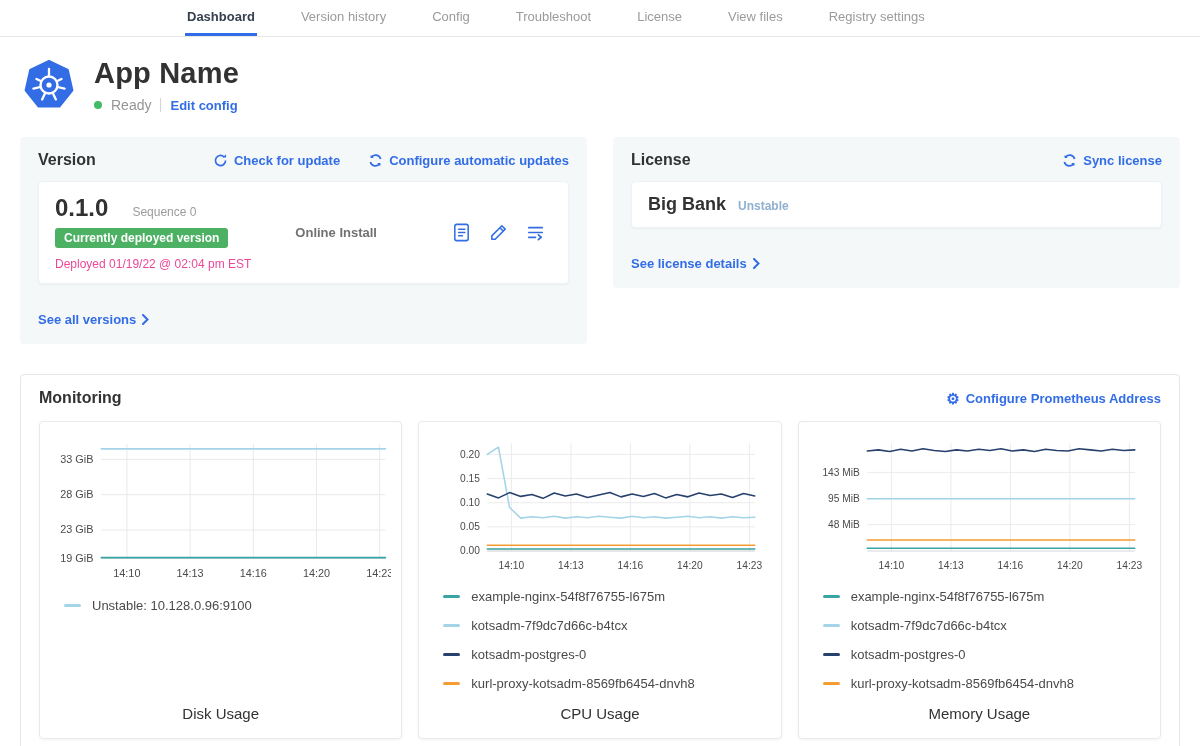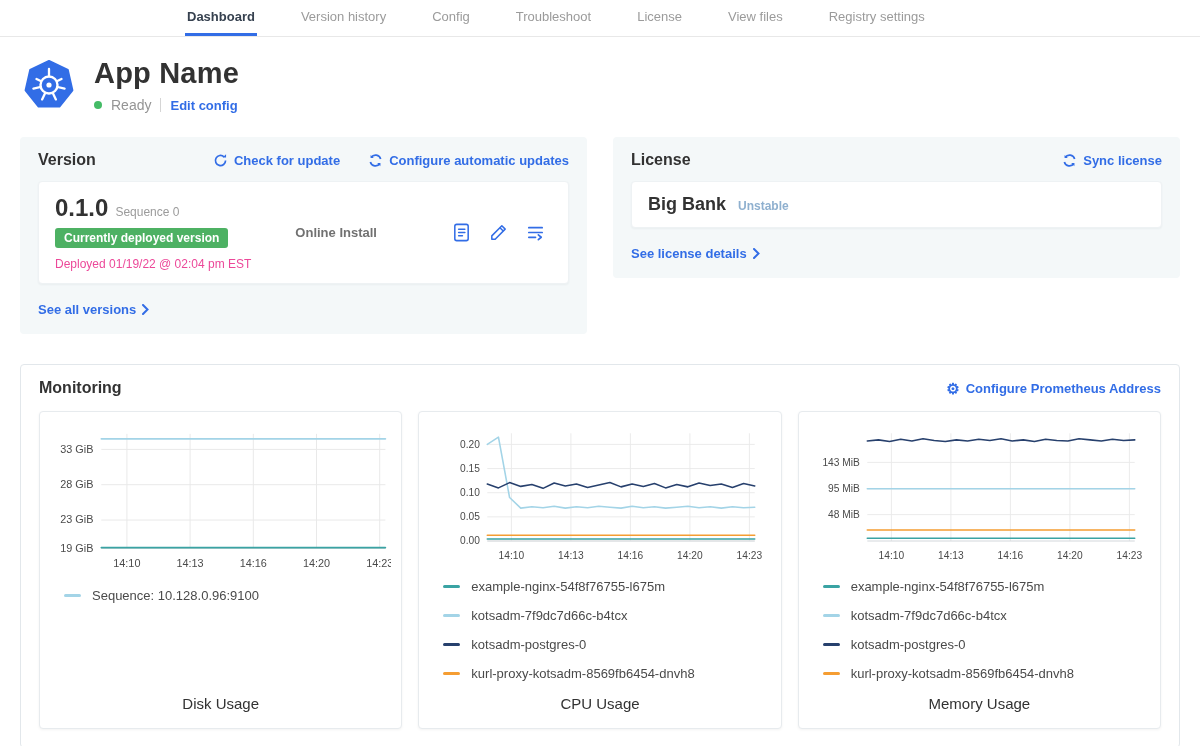--- a/index.html
+++ b/index.html
@@ -27,30 +27,30 @@
   .cards-row { display:flex; gap:26px; padding:14px 20px 0; align-items:flex-start; }
   .card { flex:1; background:#f4f8f9; border-radius:4px; padding:14px 18px 16px; }
   .card-head { display:flex; justify-content:space-between; align-items:center; margin-bottom:12px; }
   .card-title { font-size:16px; font-weight:700; }
   .head-links { display:flex; gap:28px; align-items:center; }
   .inner-box { background:#fff; border:1px solid #eef2f4; border-radius:4px;
     padding:12px 16px; box-shadow:0 1px 2px rgba(40,60,80,.05); }
 
   
   .v-flex { display:flex; align-items:center; justify-content:space-between; }
-  .v-num-row { display:flex; align-items:baseline; gap:7px; }
+  .v-num-row { display:flex; align-items:baseline; gap:24px; }
   .v-num { font-size:24px; font-weight:700; }
   .v-seq { font-size:12px; color:#9b9b9b; }
   .badge-green { display:inline-block; margin-top:6px; background:#4db163; color:#fff;
     font-size:12px; font-weight:600; padding:3px 9px; border-radius:3px; }
   .deployed { margin-top:9px; font-size:12px; color:#ec4899; }
   .v-mid { font-size:13px; font-weight:700; color:#717171; padding-right:30px; }
   .v-icons { display:flex; gap:16px; align-items:center; color:#326de6; padding-right:6px; }
   .v-icons span { cursor:pointer; display:inline-flex; }
-  .see-link { margin-top:16px; }
+  .see-link { margin-top:26px; }
 
   
   .lic-row1 { display:flex; align-items:baseline; gap:12px; }
   .lic-name { font-size:18px; font-weight:700; }
   .lic-channel { font-size:12px; font-weight:700; color:#8fb0cf; }
   .lic-row2 { display:flex; align-items:center; gap:12px; margin-top:11px; }
   .badge-trial { display:inline-flex; align-items:center; gap:6px; background:#d9ecfa;
     color:#3178b3; font-size:12px; font-weight:700; padding:3px 9px; border-radius:3px; }
   .lic-exp { font-size:13px; color:#717171; }
 
@@ -259,21 +259,21 @@
           <text x="270.15999999999997" y="145" text-anchor="middle" font-size="11" fill="#4a4a4a">14:20</text>
           <line x1="334.24" x2="334.24" y1="10" y2="126" stroke="#e9e9e9" stroke-width="1"></line>
           <text x="334.24" y="145" text-anchor="middle" font-size="11" fill="#4a4a4a">14:23</text>
           <line x1="52" x2="340" y1="126" y2="126" stroke="#cfd4d8" stroke-width="1"></line>
           <polyline points="52.0,125.3 109.6,125.3 167.2,125.3 224.8,125.3 282.4,125.3 340.0,125.3" fill="none" stroke="#3aa3a3" stroke-width="1.7" stroke-linejoin="round" stroke-linecap="round"></polyline>
           <polyline points="52.0,15.0 109.6,15.0 167.2,15.0 224.8,15.0 282.4,15.0 340.0,15.0" fill="none" stroke="#a3d4e7" stroke-width="1.7" stroke-linejoin="round" stroke-linecap="round"></polyline>
         </svg>
       <div class="legend">
         <div class="legend-item">
           <span class="swatch" style="background: rgb(163, 212, 231);"></span>
-          <span>Sequence: 10.128.0.96:9100</span>
+          <span>Unstable: 10.128.0.96:9100</span>
         </div>
       </div>
       <div class="chart-title">Disk Usage</div>
     </div>
 
     <div class="chart-panel">
       <svg class="chart" viewBox="0 0 346 154">
           <line x1="52" x2="340" y1="126" y2="126" stroke="#e9e9e9" stroke-width="1"></line>
           <text x="44" y="129.5" text-anchor="end" font-size="11" fill="#4a4a4a">0.00</text>
           <line x1="52" x2="340" y1="99.99103139013454" y2="99.99103139013454" stroke="#e9e9e9" stroke-width="1"></line>

